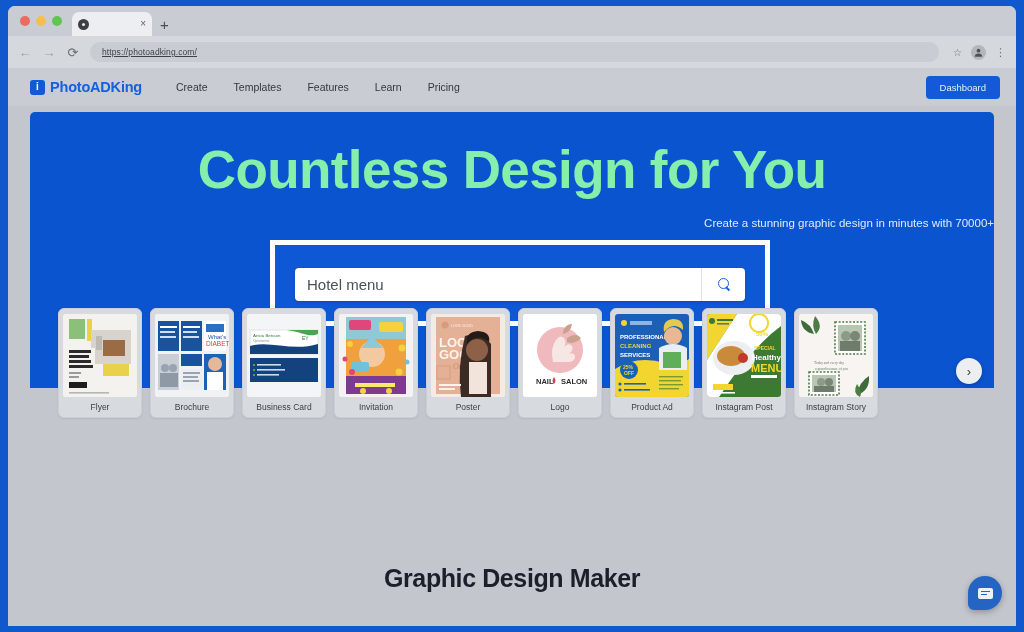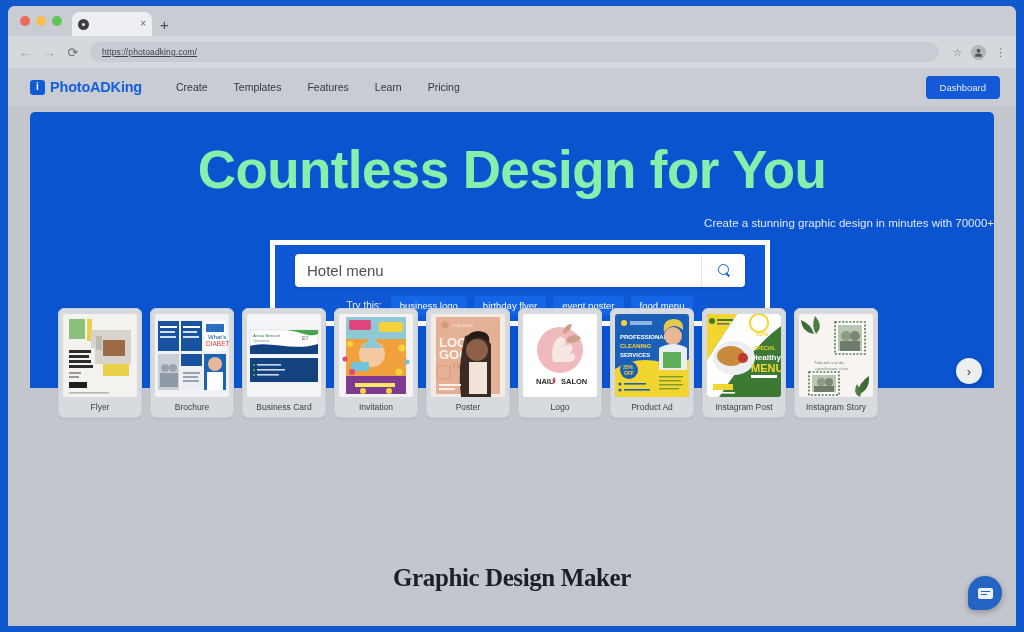--- a/index.html
+++ b/index.html
@@ -264,21 +264,21 @@
   
   .lower {
     position: absolute;
     left: 0; right: 0; top: 432px; bottom: 0;
     background: #c3c6cc;
     padding-top: 64px;
     text-align: center;
   }
   .lower h2 {
     font-size: 25px; font-weight: bold;
-    color: #1b1f27; letter-spacing: -.4px; font-family: Liberation Serif, serif;
+    color: #1b1f27; letter-spacing: -.4px;
   }
   .lower p {
     margin-top: 14px;
     font-size: 10.5px;
     color: #40444b;
     line-height: 1.6;
   }
   .chat-fab {
     position: absolute;
     right: 14px; bottom: 16px;
@@ -363,27 +363,20 @@
         <div class="hero-sub">
           <div>Create a stunning graphic design in minutes with 70000+</div>
         </div>
 
         <div class="highlight-box">
           <div class="searchwrap">
             <input class="search-input" value="Hotel menu" style="">
             <span class="search-btn">
               <span class="mag"></span>
             </span>
-          </div>
-          <div class="trythis">
-            <span class="try-label">Try this:</span>
-            <span class="chip">business logo</span>
-            <span class="chip">birthday flyer</span>
-            <span class="chip">event poster</span>
-            <span class="chip">food menu</span>
           </div>
         </div>
       </div>
 
       <div class="carousel">
 
         <div class="cat-card">
           <div class="thumb">
             <svg viewBox="0 0 74 83" preserveAspectRatio="none">
               <rect width="74" height="83" fill="#f3f2ee"></rect>

